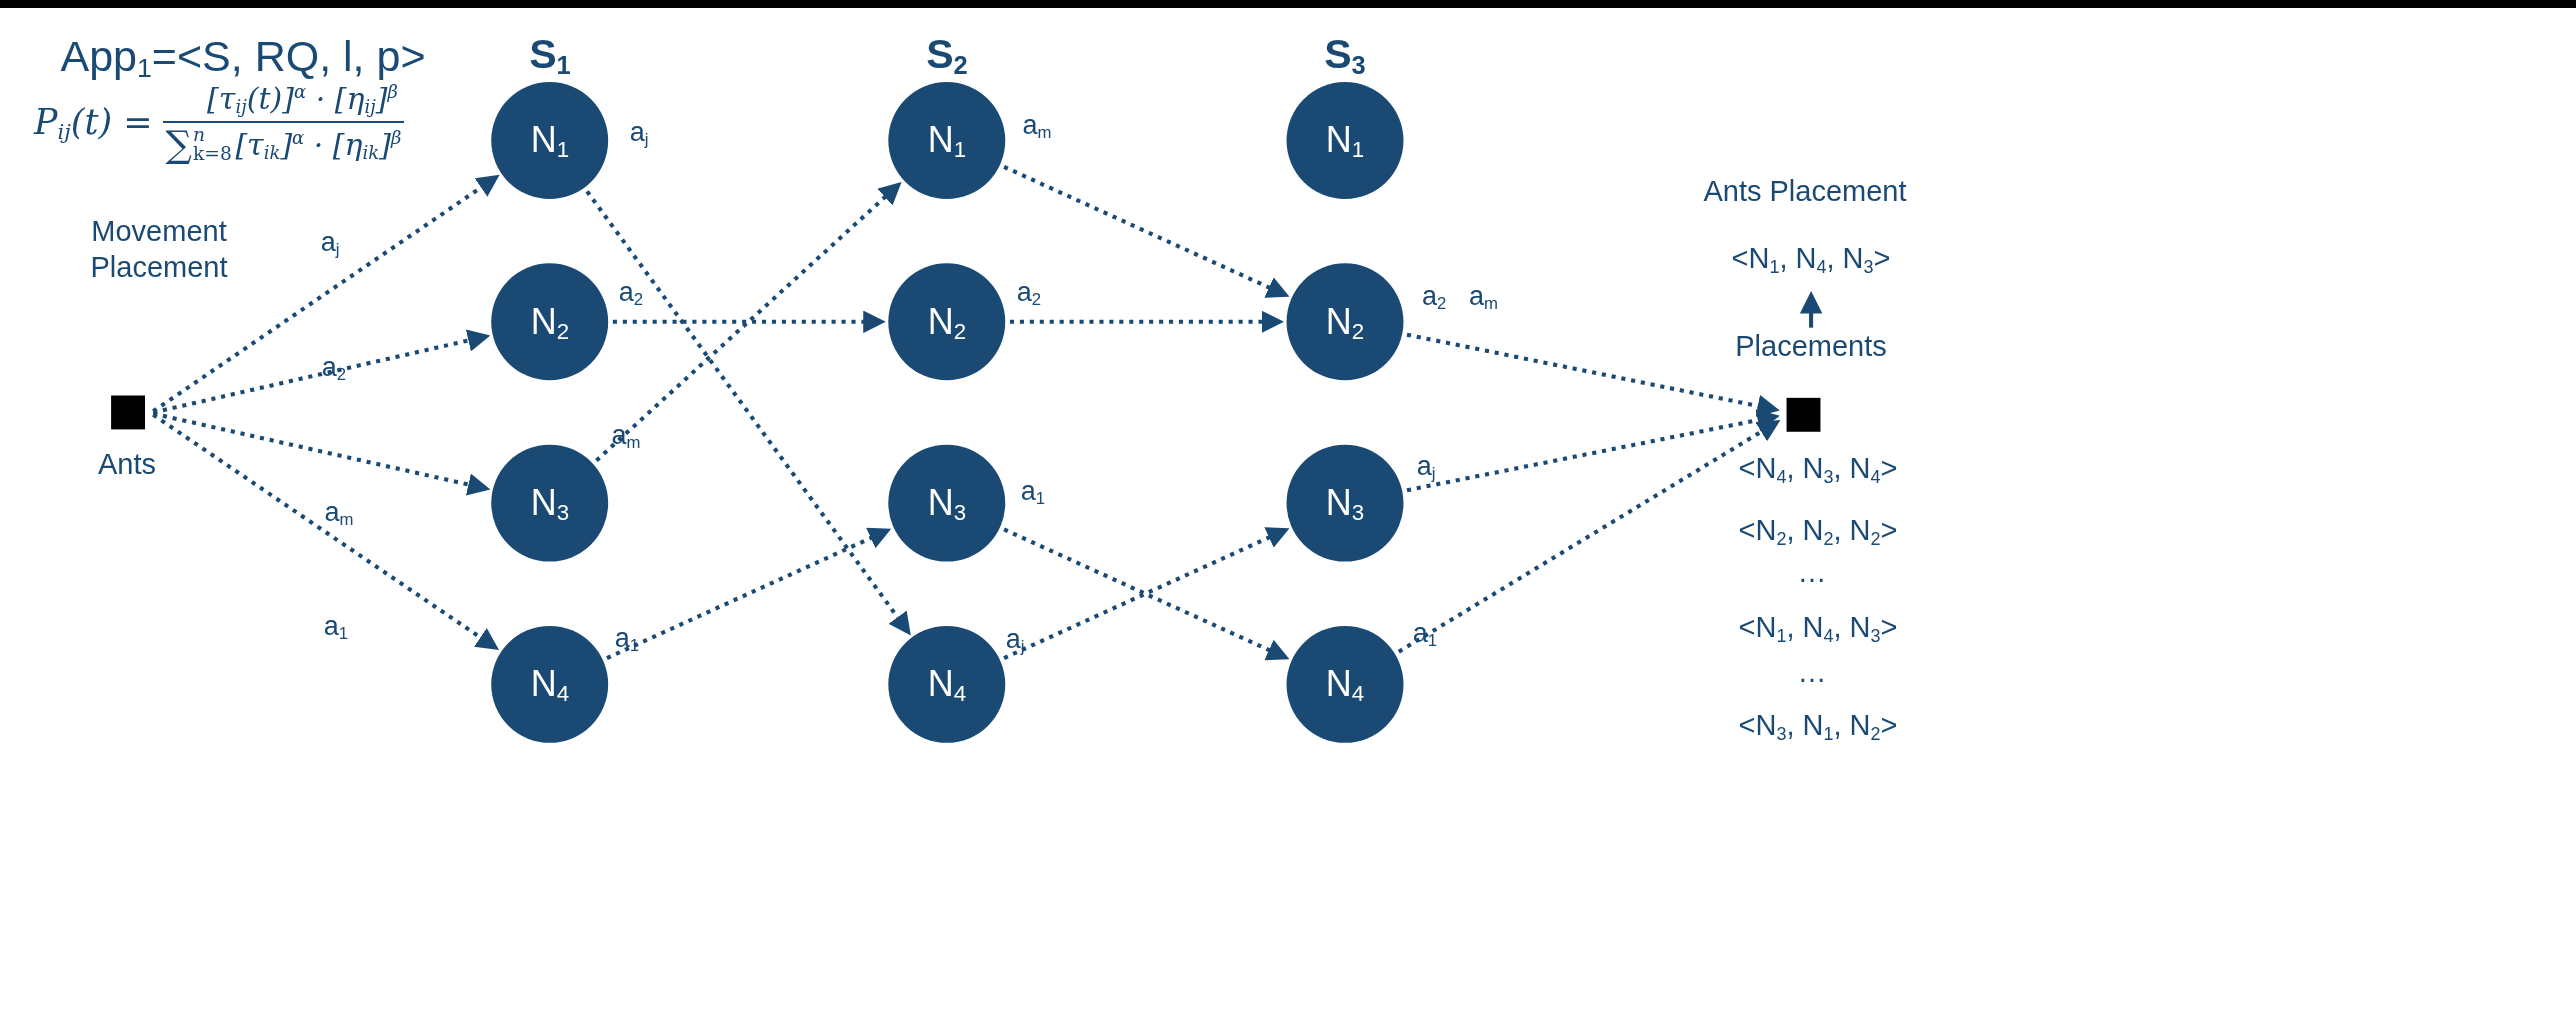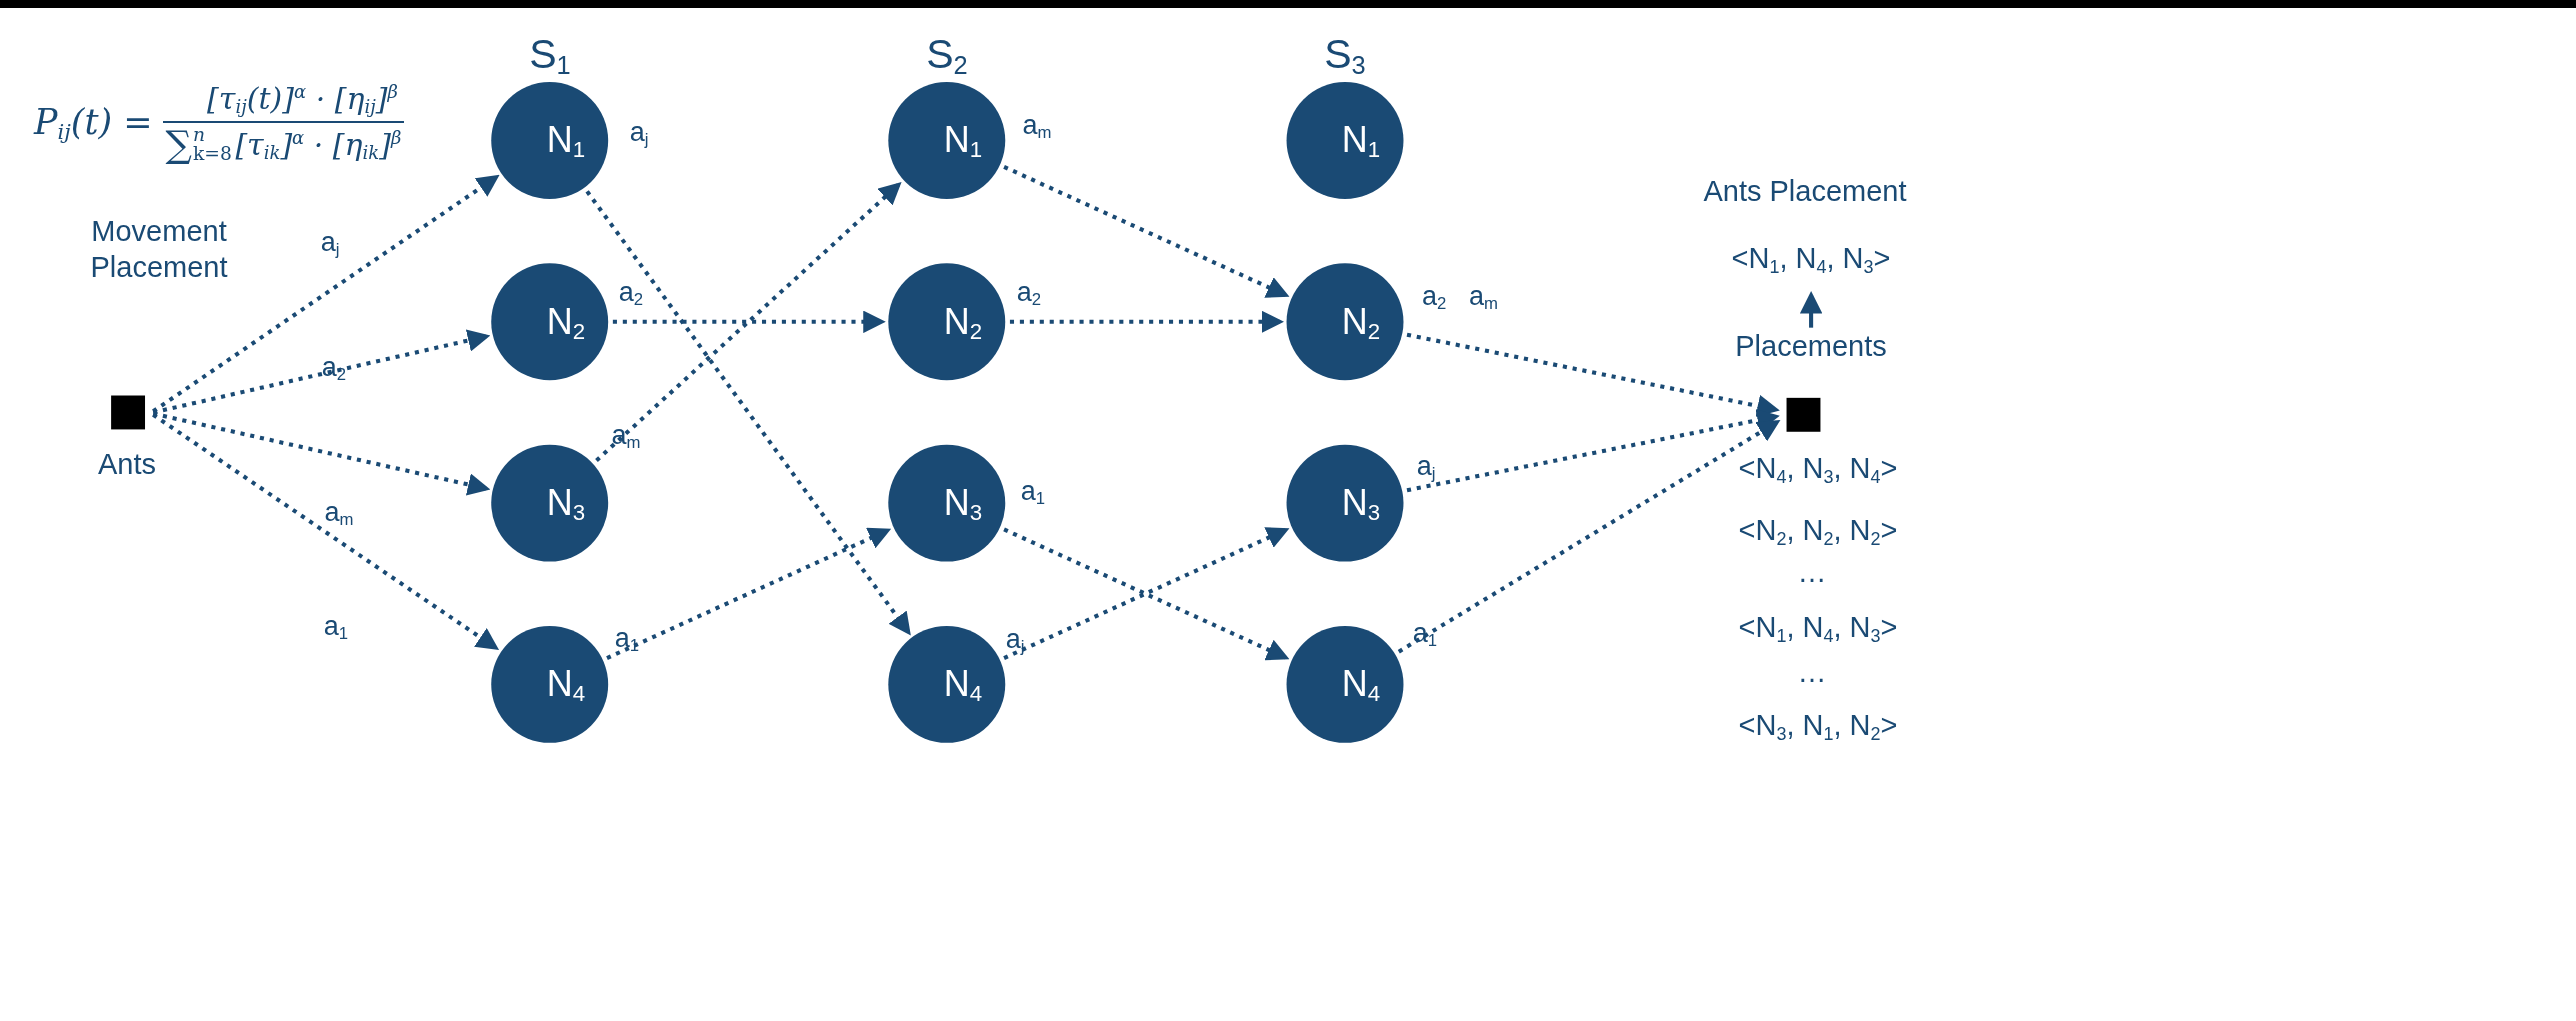--- a/index.html
+++ b/index.html
@@ -21,22 +21,22 @@
   .edge{stroke:var(--ink);stroke-width:7;fill:none;stroke-dasharray:7 10;}
   .solid-arrow{stroke:var(--ink);stroke-width:7;fill:none;}
   .node{fill:var(--ink);}
   .sq{fill:#000;}
   .lbl{
     position:absolute;transform:translate(-50%,-50%);
     white-space:nowrap;color:var(--ink);line-height:1.08;
   }
   .lbl sub{font-size:62%;vertical-align:-0.24em;line-height:0;}
   .title{font-size:43px;}
-  .stage-lbl{font-size:41px;}
-  .node-lbl{color:#ffffff;font-size:36px;margin-left:16px;}
+  .stage-lbl{font-size:41px;font-weight:bold;}
+  .node-lbl{color:#ffffff;font-size:36px;}
   .edge-lbl{font-size:27px;}
   .side-lbl{font-size:29px;}
   .list-lbl{font-size:29px;}
   .two-line{text-align:center;font-size:29px;line-height:1.24;}
   .wordsp{word-spacing:15px;}
   
   #formula{
     position:absolute;left:34px;top:81px;
     display:flex;align-items:center;color:var(--ink);
     font-family:"DejaVu Serif",serif;font-style:italic;
@@ -97,20 +97,21 @@
     <circle class="node" cx="1619" cy="240" r="100"></circle>
     <circle class="node" cx="1619" cy="550" r="100"></circle>
     <circle class="node" cx="1619" cy="860" r="100"></circle>
     <circle class="node" cx="1619" cy="1170" r="100"></circle>
     <circle class="node" cx="2300" cy="240" r="100"></circle>
     <circle class="node" cx="2300" cy="550" r="100"></circle>
     <circle class="node" cx="2300" cy="860" r="100"></circle>
     <circle class="node" cx="2300" cy="1170" r="100"></circle>
   </svg>
 
+  <div class="lbl title" style="left:243px;top:56px;">App<sub>1</sub>=&lt;S, RQ, l, p&gt;</div>
 
   <div id="formula">
     <span class="f-lhs">P<sub>ij</sub>(t) =</span>
     <span class="f-frac">
       <span class="f-num">[τ<sub>ij</sub>(t)]<sup>α</sup> · [η<sub>ij</sub>]<sup>β</sup></span>
       <span class="f-den">
         <span class="f-sigma">
           <span class="f-sigchar">∑</span>
           <span class="f-lims">
             <span class="f-lim-top">n</span>

